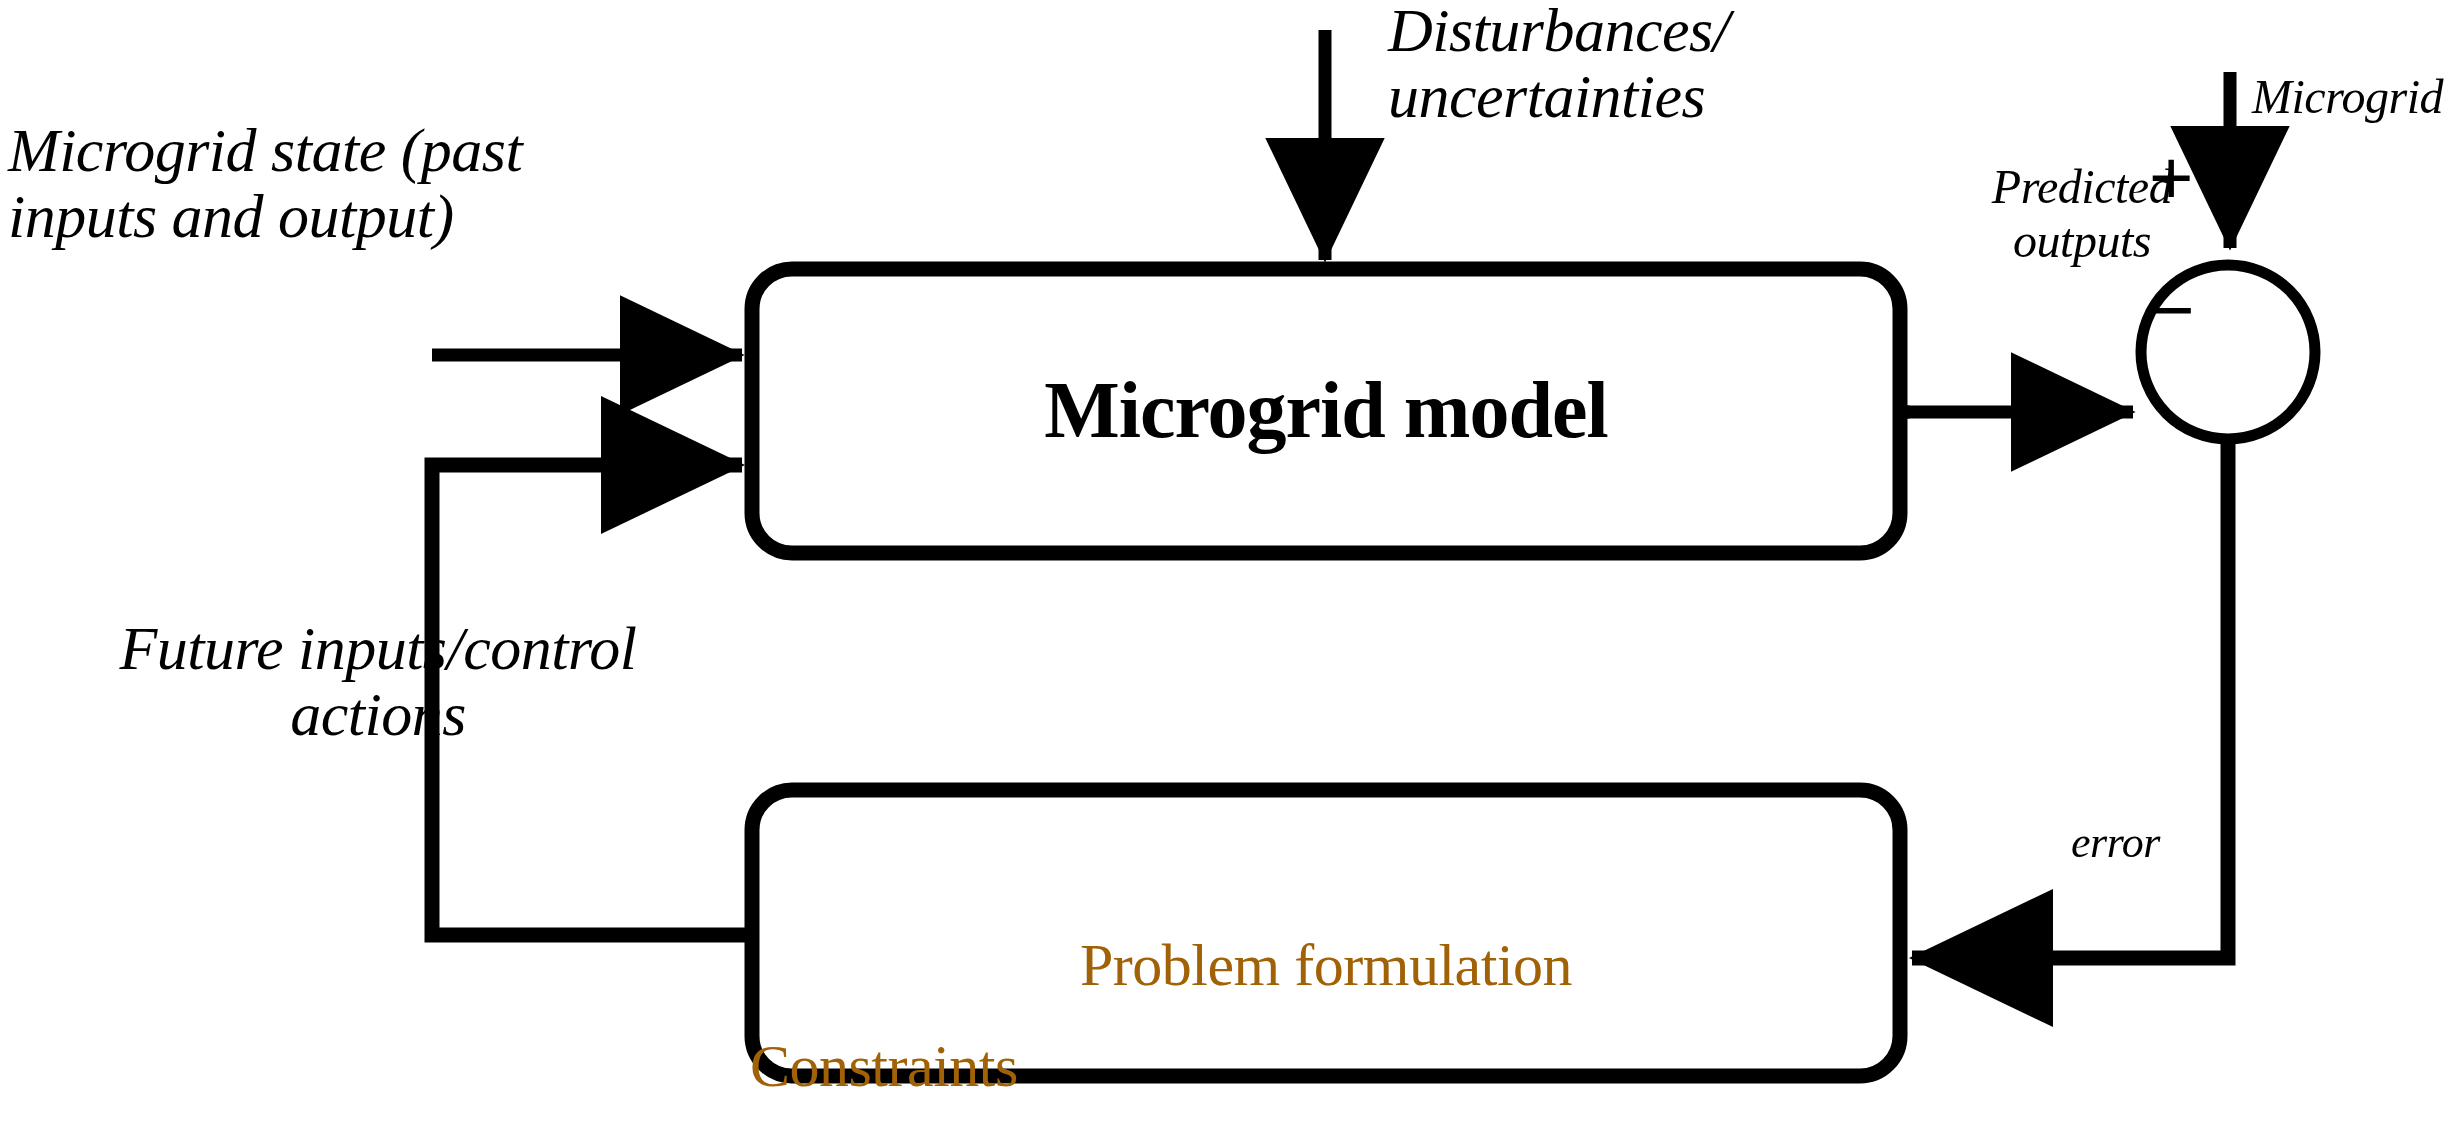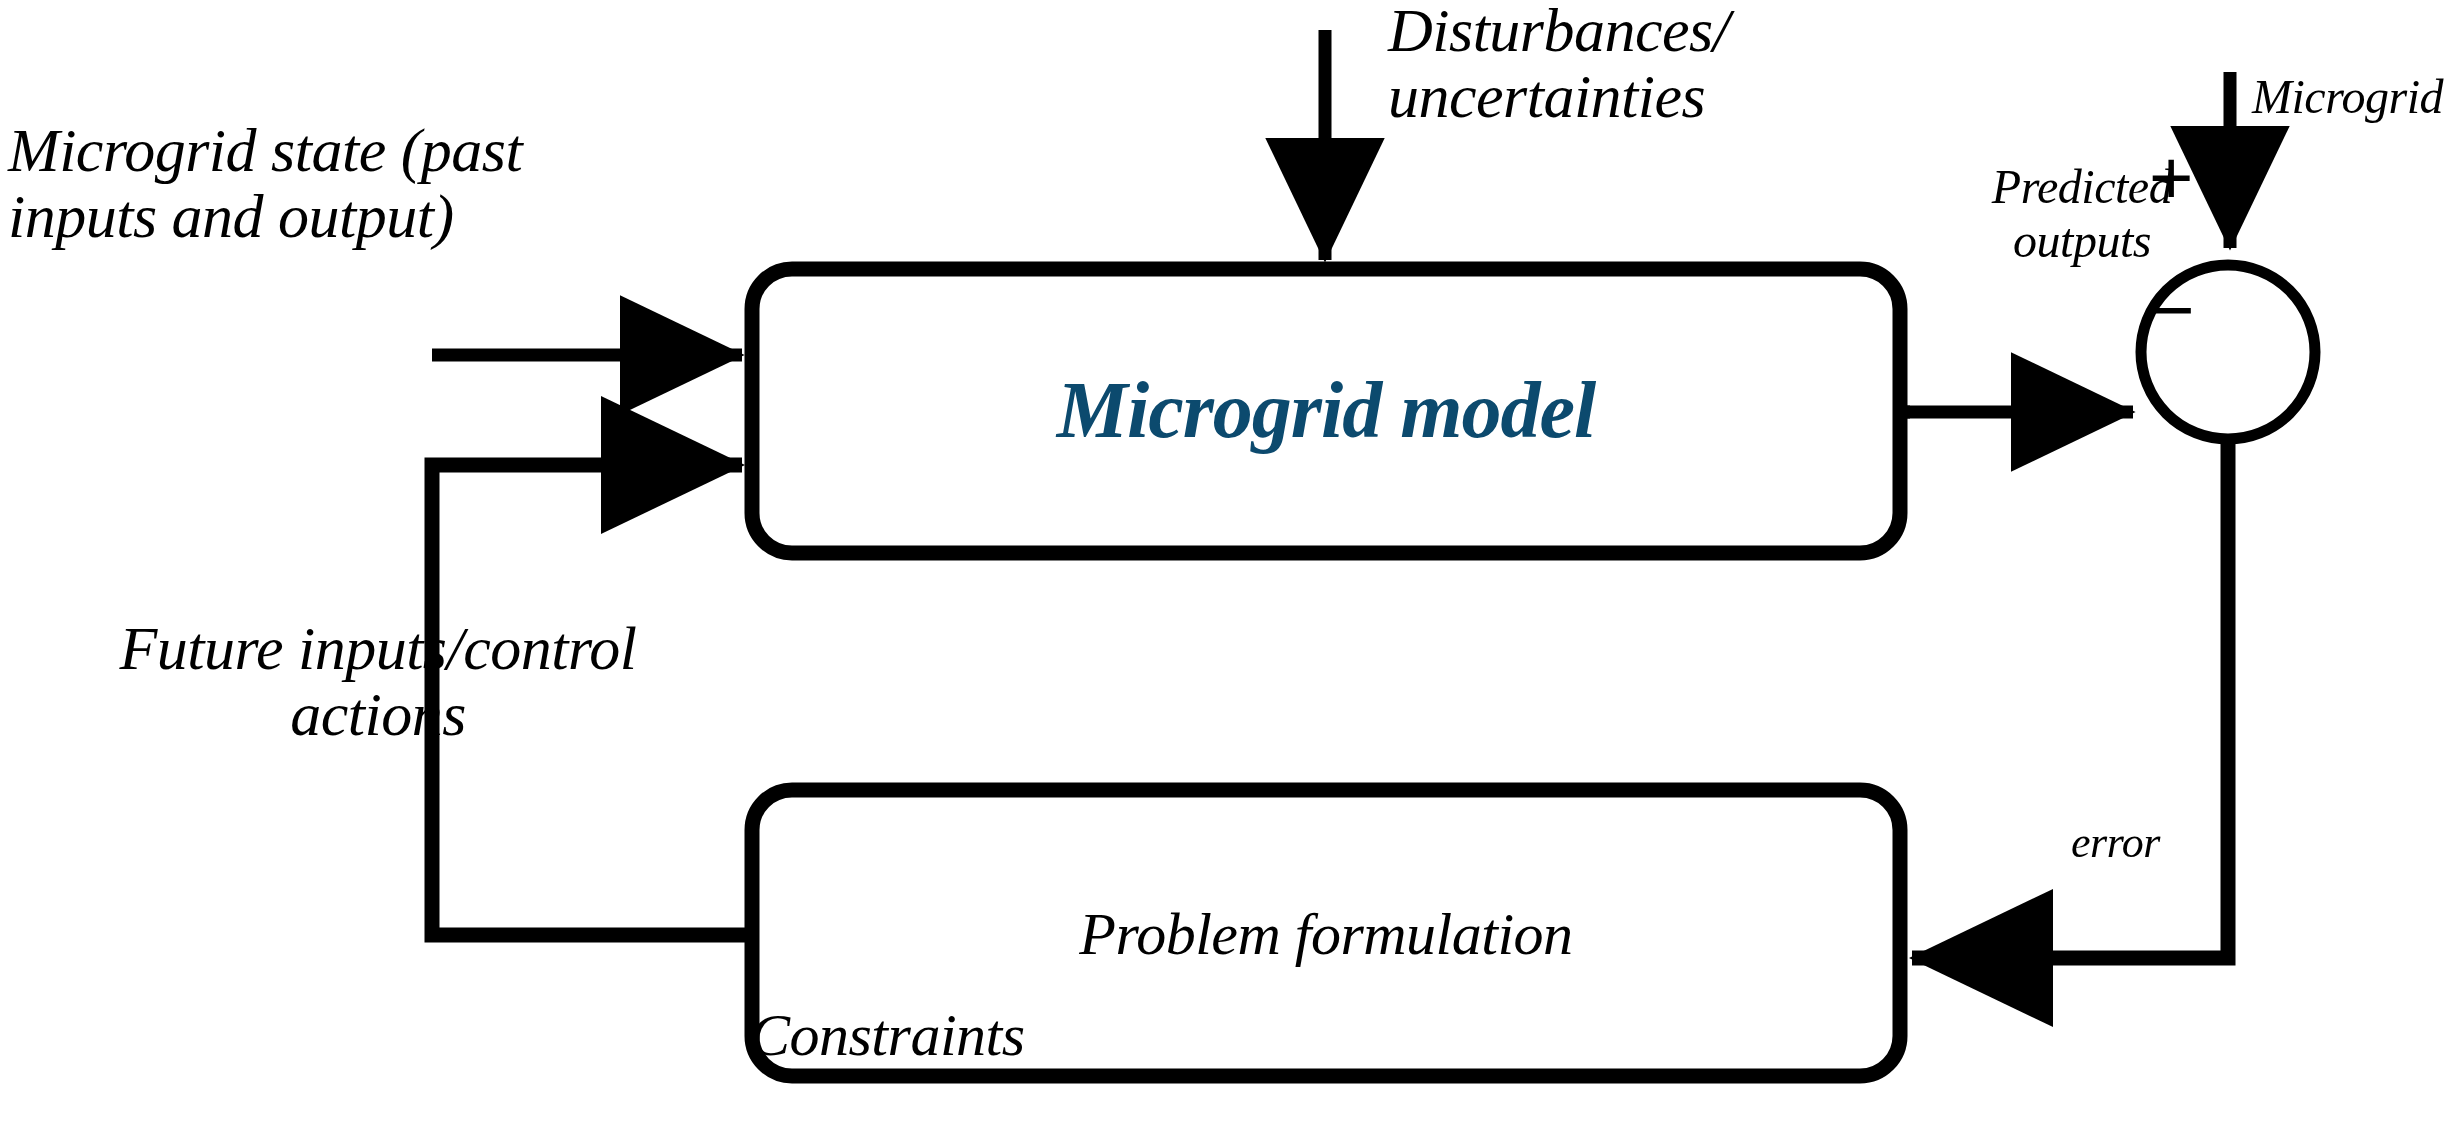--- a/index.html
+++ b/index.html
@@ -25,32 +25,31 @@
   .lbl {
     position: absolute;
     color: #000000;
     font-style: italic;
     line-height: 1.06;
     white-space: pre;
     letter-spacing: -0.5px;
   }
   .blk-title {
     position: absolute;
-    color: #0c4a6e;
-    font-style: italic;
+    color: #000000;
     font-weight: bold;
     white-space: nowrap;
     letter-spacing: -1px;
   }
   .blk-sub {
     position: absolute;
-    color: #000000;
-    font-style: italic;
+    color: #a16207;
     white-space: nowrap;
     letter-spacing: -0.5px;
+    margin-top: 31px;
   }
   .sign {
     position: absolute;
     color: #000000;
     font-family: "Liberation Sans", sans-serif;
     font-weight: 500;
     line-height: 1;
   }
 
   

